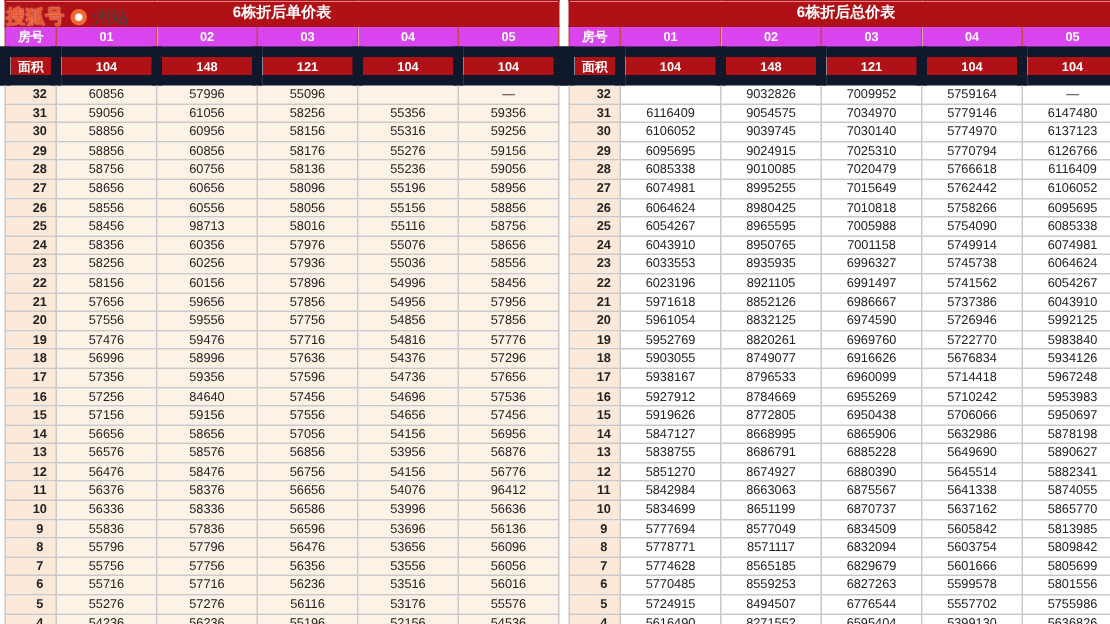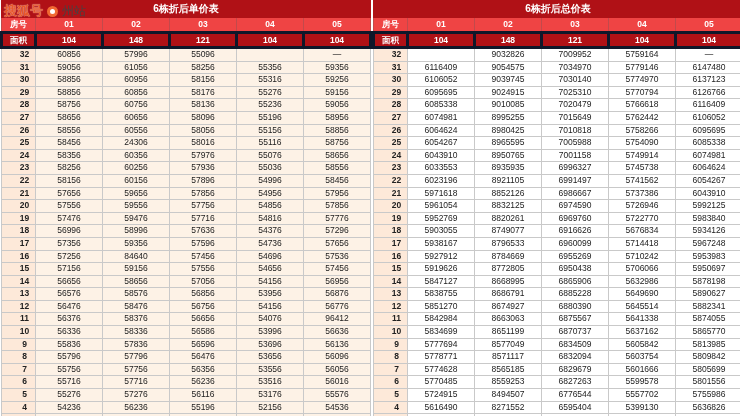--- a/index.html
+++ b/index.html
@@ -62,32 +62,32 @@
   
   .title-row th{
     background:#b01116;
     color:#fff;
     font-size:10px;
     font-weight:bold;
     height:16px;line-height:16px;
     border:1px solid #b01116;
   }
   .hdr th{
-    background:#ef4444;
+    background:#d946ef;
     color:#fff;
     font-weight:bold;
     height:13px;line-height:13px;
     border:1px solid #c2494b;
     font-size:8.5px;
   }
   .hdr2 th{
     background:#b01116;
     color:#fff;
     height:12px;line-height:12px;
-    border:3px solid #0f172a;
+    border:7px solid #0f172a;
     font-size:8.5px;
     margin-left:42px;
   }
 
   
   td.floor{
     background:#fde9d9;
     font-weight:bold;
     color:#222;
     font-size:8.5px;
@@ -191,21 +191,21 @@
             <td class="floor">26</td>
             <td class="val">58556</td>
             <td class="val">60556</td>
             <td class="val">58056</td>
             <td class="val">55156</td>
             <td class="val">58856</td>
           </tr>
           <tr>
             <td class="floor">25</td>
             <td class="val">58456</td>
-            <td class="val">24306</td>
+            <td class="val">98713</td>
             <td class="val">58016</td>
             <td class="val">55116</td>
             <td class="val">58756</td>
           </tr>
           <tr>
             <td class="floor">24</td>
             <td class="val">58356</td>
             <td class="val">60356</td>
             <td class="val">57976</td>
             <td class="val">55076</td>

